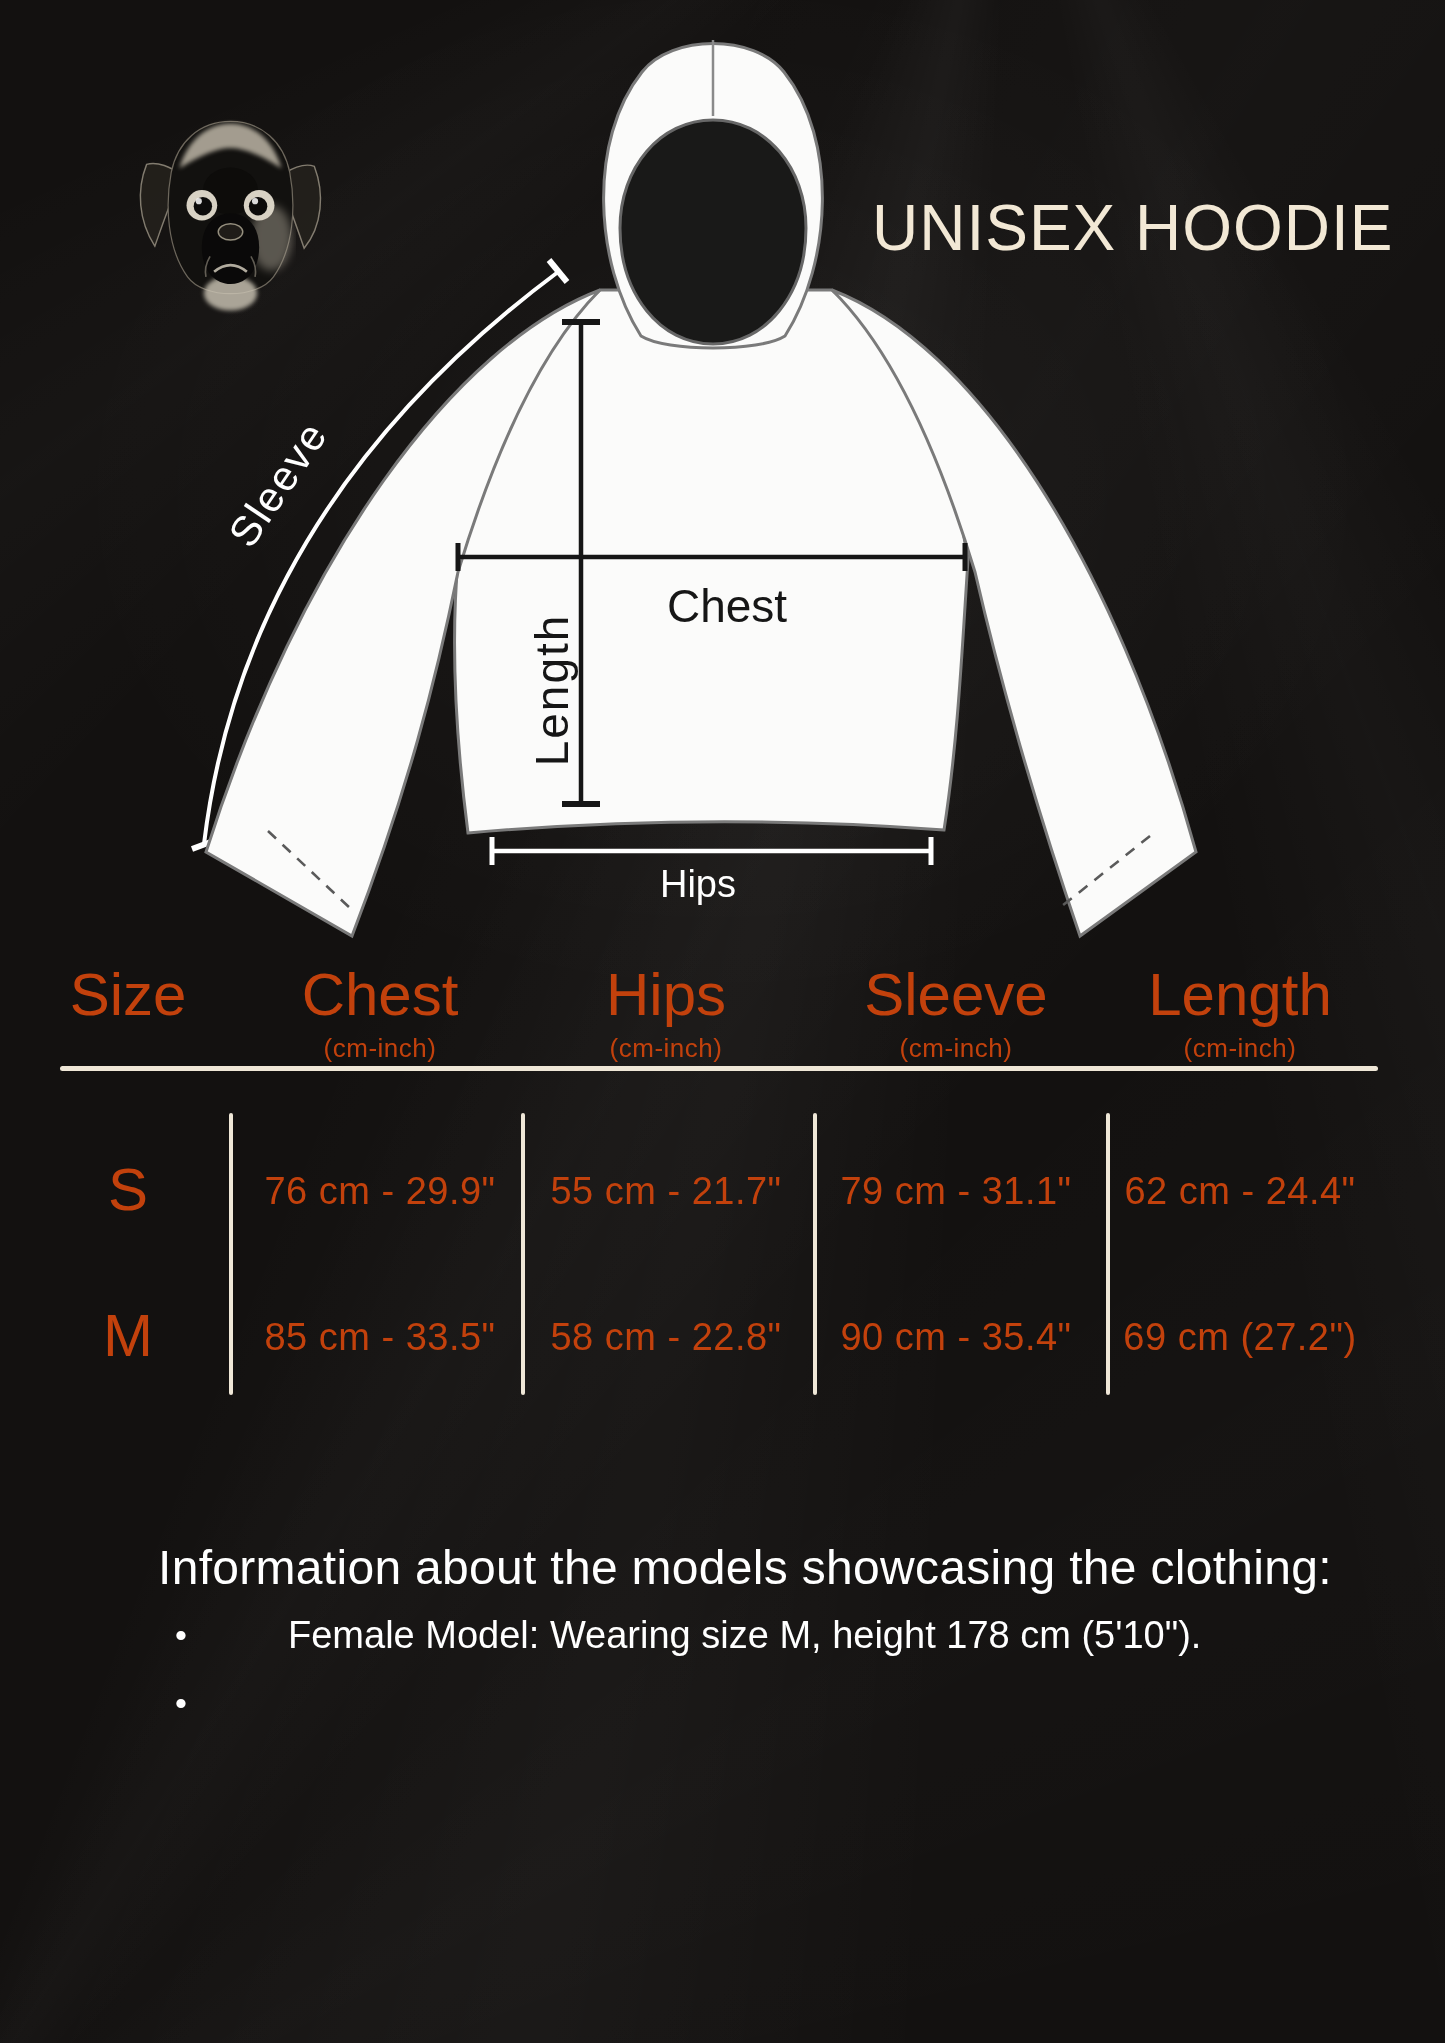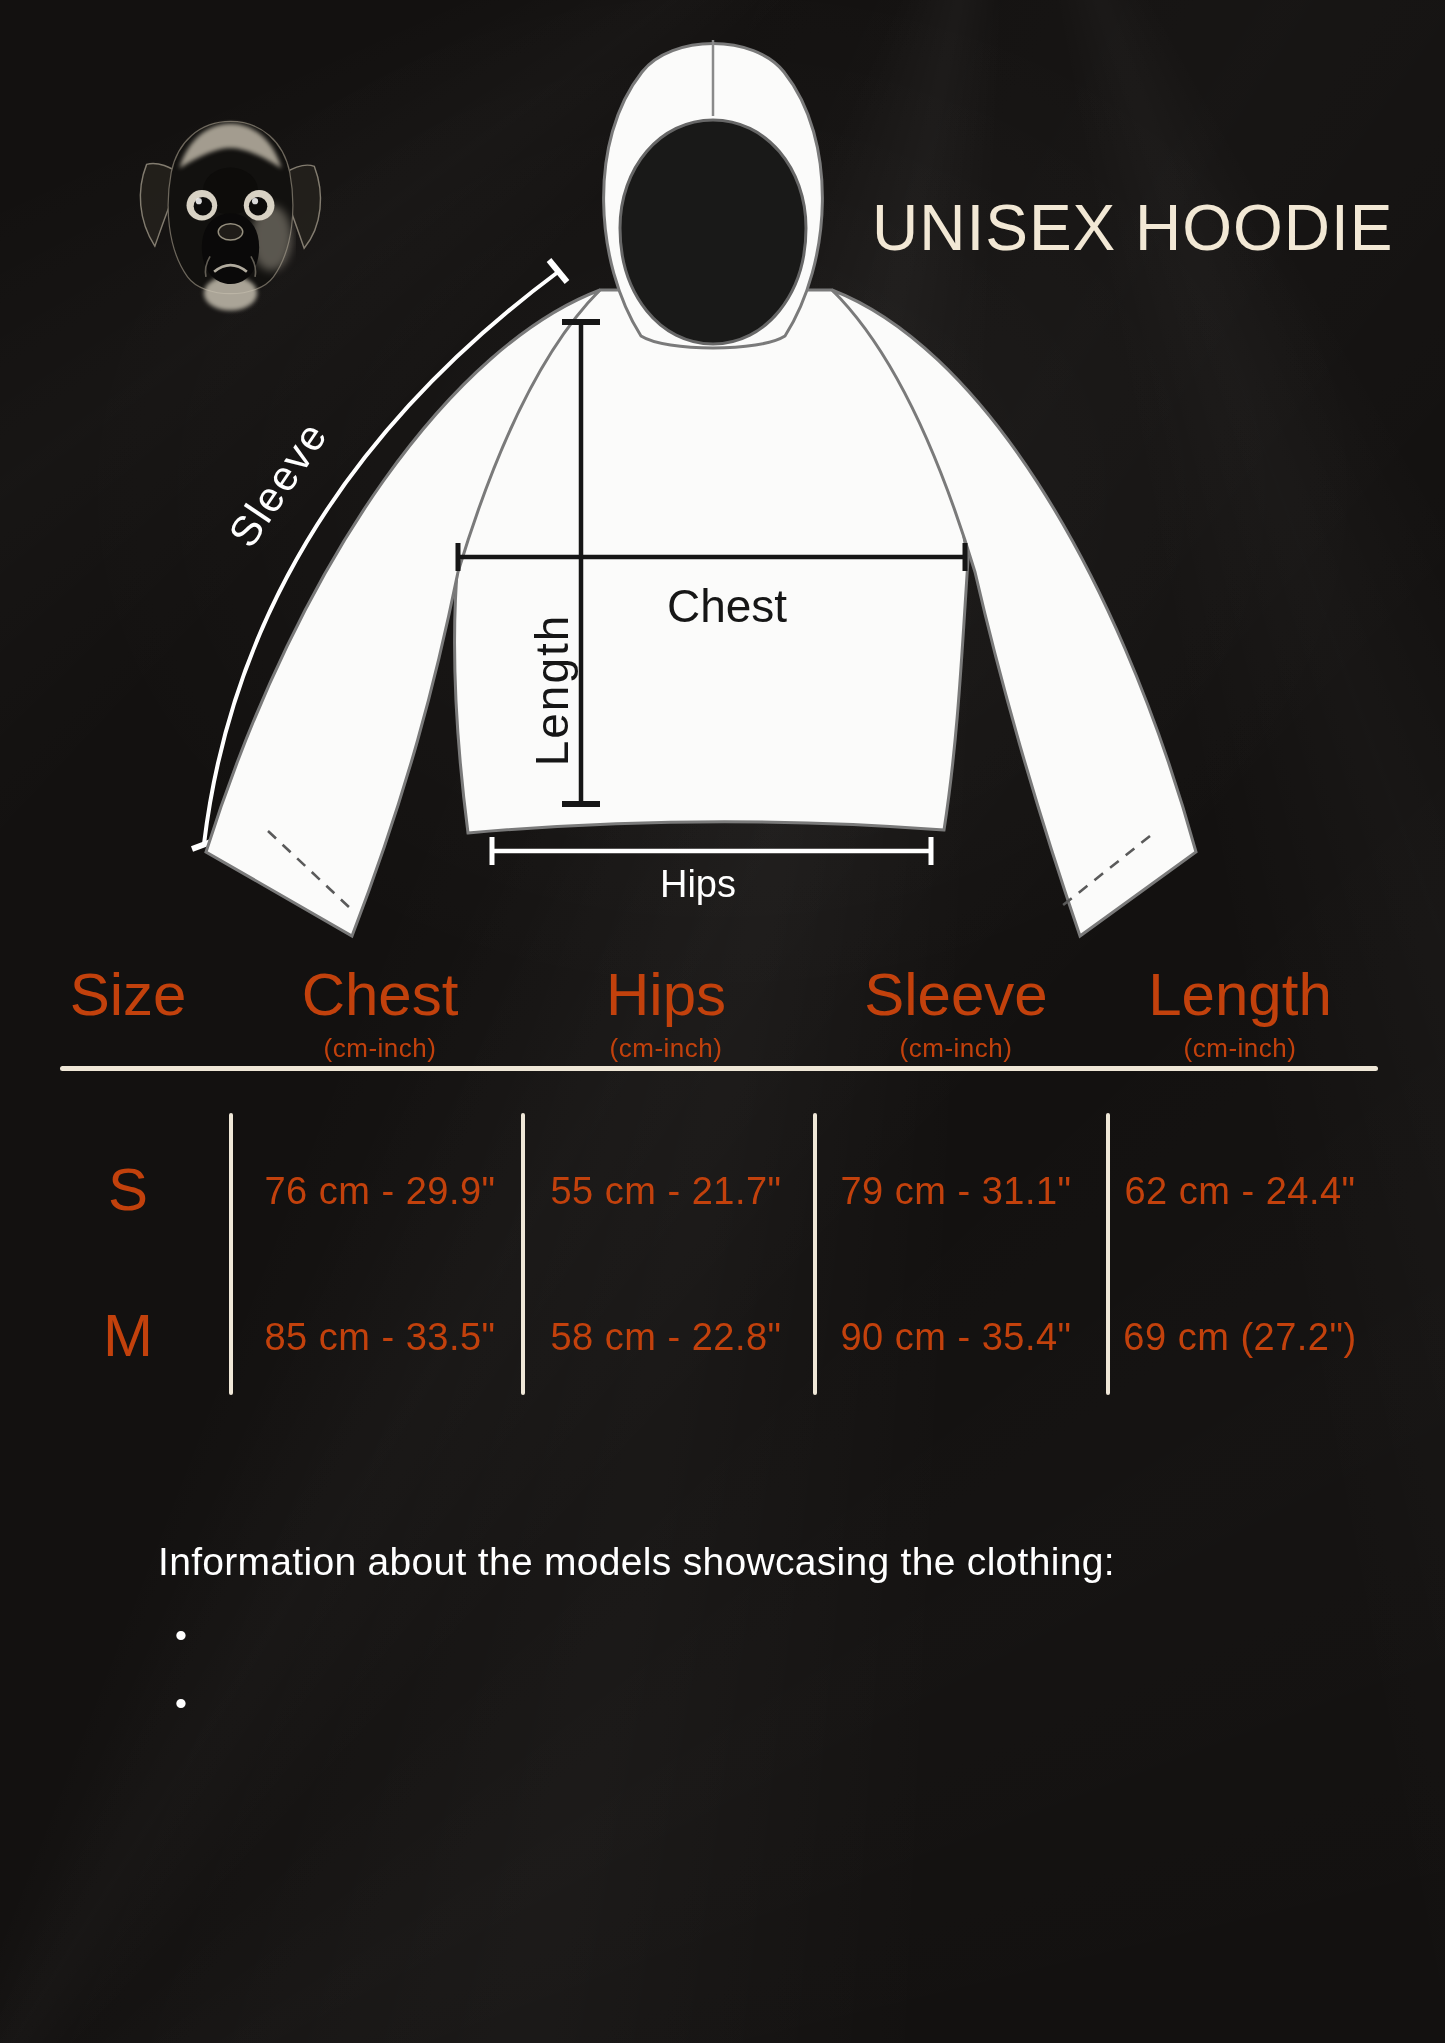--- a/index.html
+++ b/index.html
@@ -39,21 +39,21 @@
   .vdiv-1 { left:229px; } .vdiv-2 { left:521px; } .vdiv-3 { left:813px; } .vdiv-4 { left:1106px; }
   .size-letter { font-size:60px; line-height:1; }
   .cell-val { font-size:38px; line-height:1; letter-spacing:0.5px; }
   .row-s .size-letter { top:1160px; }
   .row-s .cell-val   { top:1172px; }
   .row-m .size-letter { top:1306px; }
   .row-m .cell-val   { top:1318px; }
 
   
   .info { position:absolute; left:0; top:0; width:1445px; color:#ffffff; }
-  .info-heading { position:absolute; left:158px; top:1540px; margin:0; font-size:39px; font-weight:400; letter-spacing:0.3px; }
+  .info-heading { position:absolute; left:158px; top:1540px; margin:0; font-size:48px; font-weight:400; letter-spacing:0.3px; }
   .info-bullet { position:absolute; left:175px; display:flex; font-size:38px; }
   .info-bullet .dot { width:113px; font-size:34px; padding-top:2px; }
   .bullet-1 { top:1614px; }
   .bullet-2 { top:1682px; }
 </style>
 </head>
 <body>
 
 <div class="poster">
   <div class="bg-rays"></div>
@@ -164,18 +164,19 @@
       <div class="cell col-3 cell-val">58 cm - 22.8"</div>
       <div class="cell col-4 cell-val">90 cm - 35.4"</div>
       <div class="cell col-5 cell-val">69 cm (27.2")</div>
     </div>
   </div>
 
   <div class="info">
     <p class="info-heading">Information about the models showcasing the clothing:</p>
     <div class="info-bullet bullet-1">
       <span class="dot">•</span>
+      <span>Female Model: Wearing size M, height 178 cm (5'10").</span>
     </div>
     <div class="info-bullet bullet-2">
       <span class="dot">•</span>
     </div>
   </div>
 </div>
 
 </body></html>

